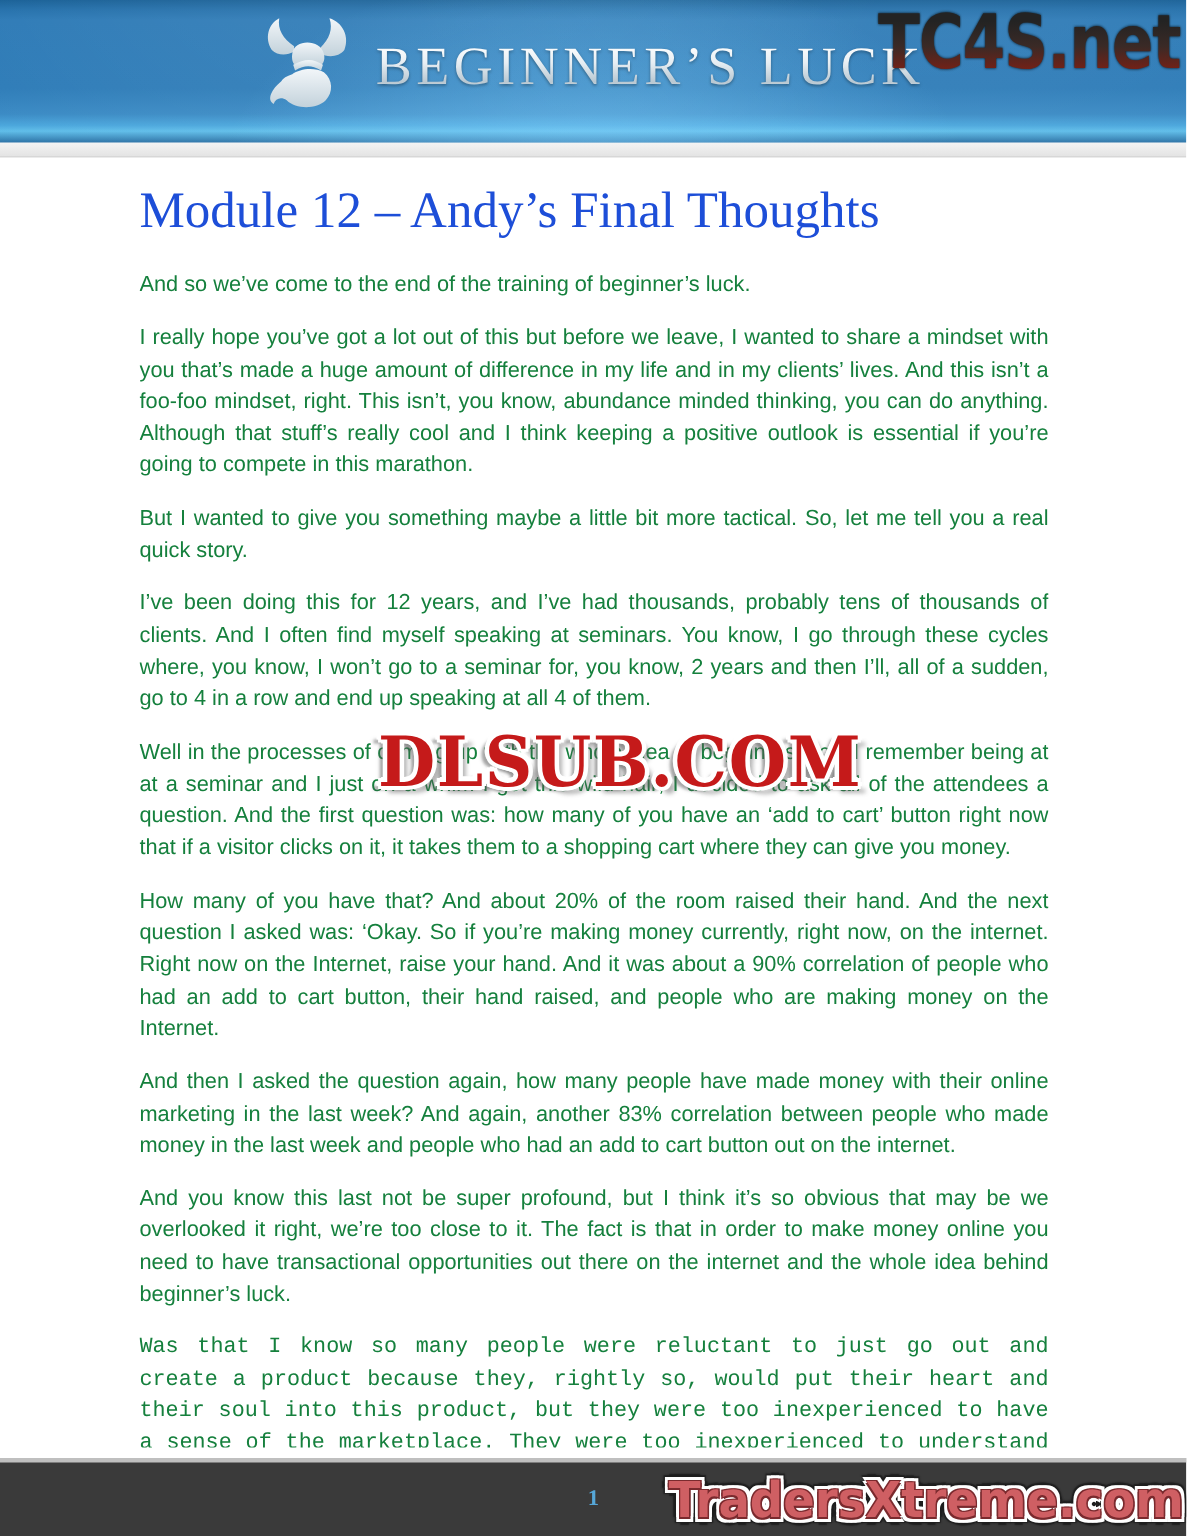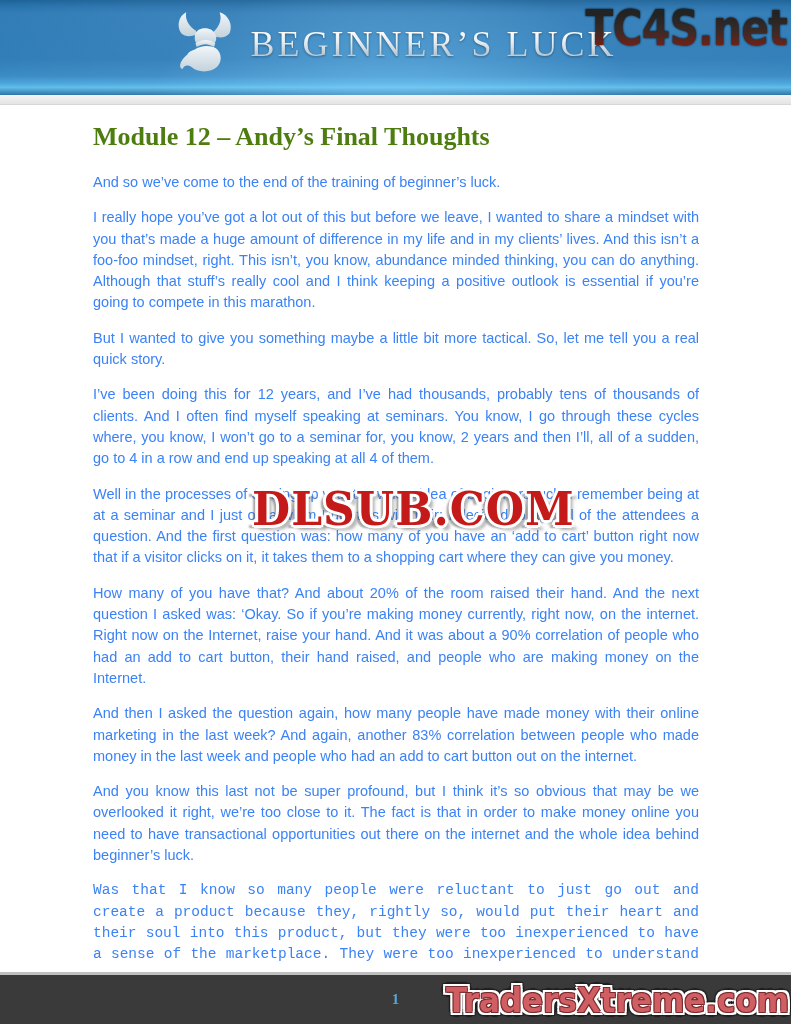--- a/index.html
+++ b/index.html
@@ -52,28 +52,28 @@
   .gray-strip{height:9px;background:linear-gradient(180deg,#f4f4f4,#e4e4e4);border-bottom:1px solid #d7d7d7;}
 
   
   .content{
     position:absolute;top:105px;left:93px;width:606px;height:860px;
     overflow:hidden;
   }
   .doc-title{
     margin:17px 0 20px 0;
     font-family:"Liberation Serif",serif;
-    font-weight:700;
-    font-size:26px;
-    color:#4d7c0f;
+    font-weight:400;
+    font-size:34px;
+    color:#1d4ed8;
   }
   .para{
     margin:0 0 14px 0;
     font-size:14.5px;line-height:21.3px;
-    color:#3b82f6;
+    color:#15803d;
     text-align:justify;
   }
   .para:last-child{margin-bottom:0;font-family:Liberation Mono, monospace;}
 
   
   .dlsub{
     position:absolute;left:252px;top:481px;
     font-family:"DejaVu Serif",serif;font-weight:bold;
     font-size:44px;line-height:56px;letter-spacing:1px;
     color:#c51a1a;

